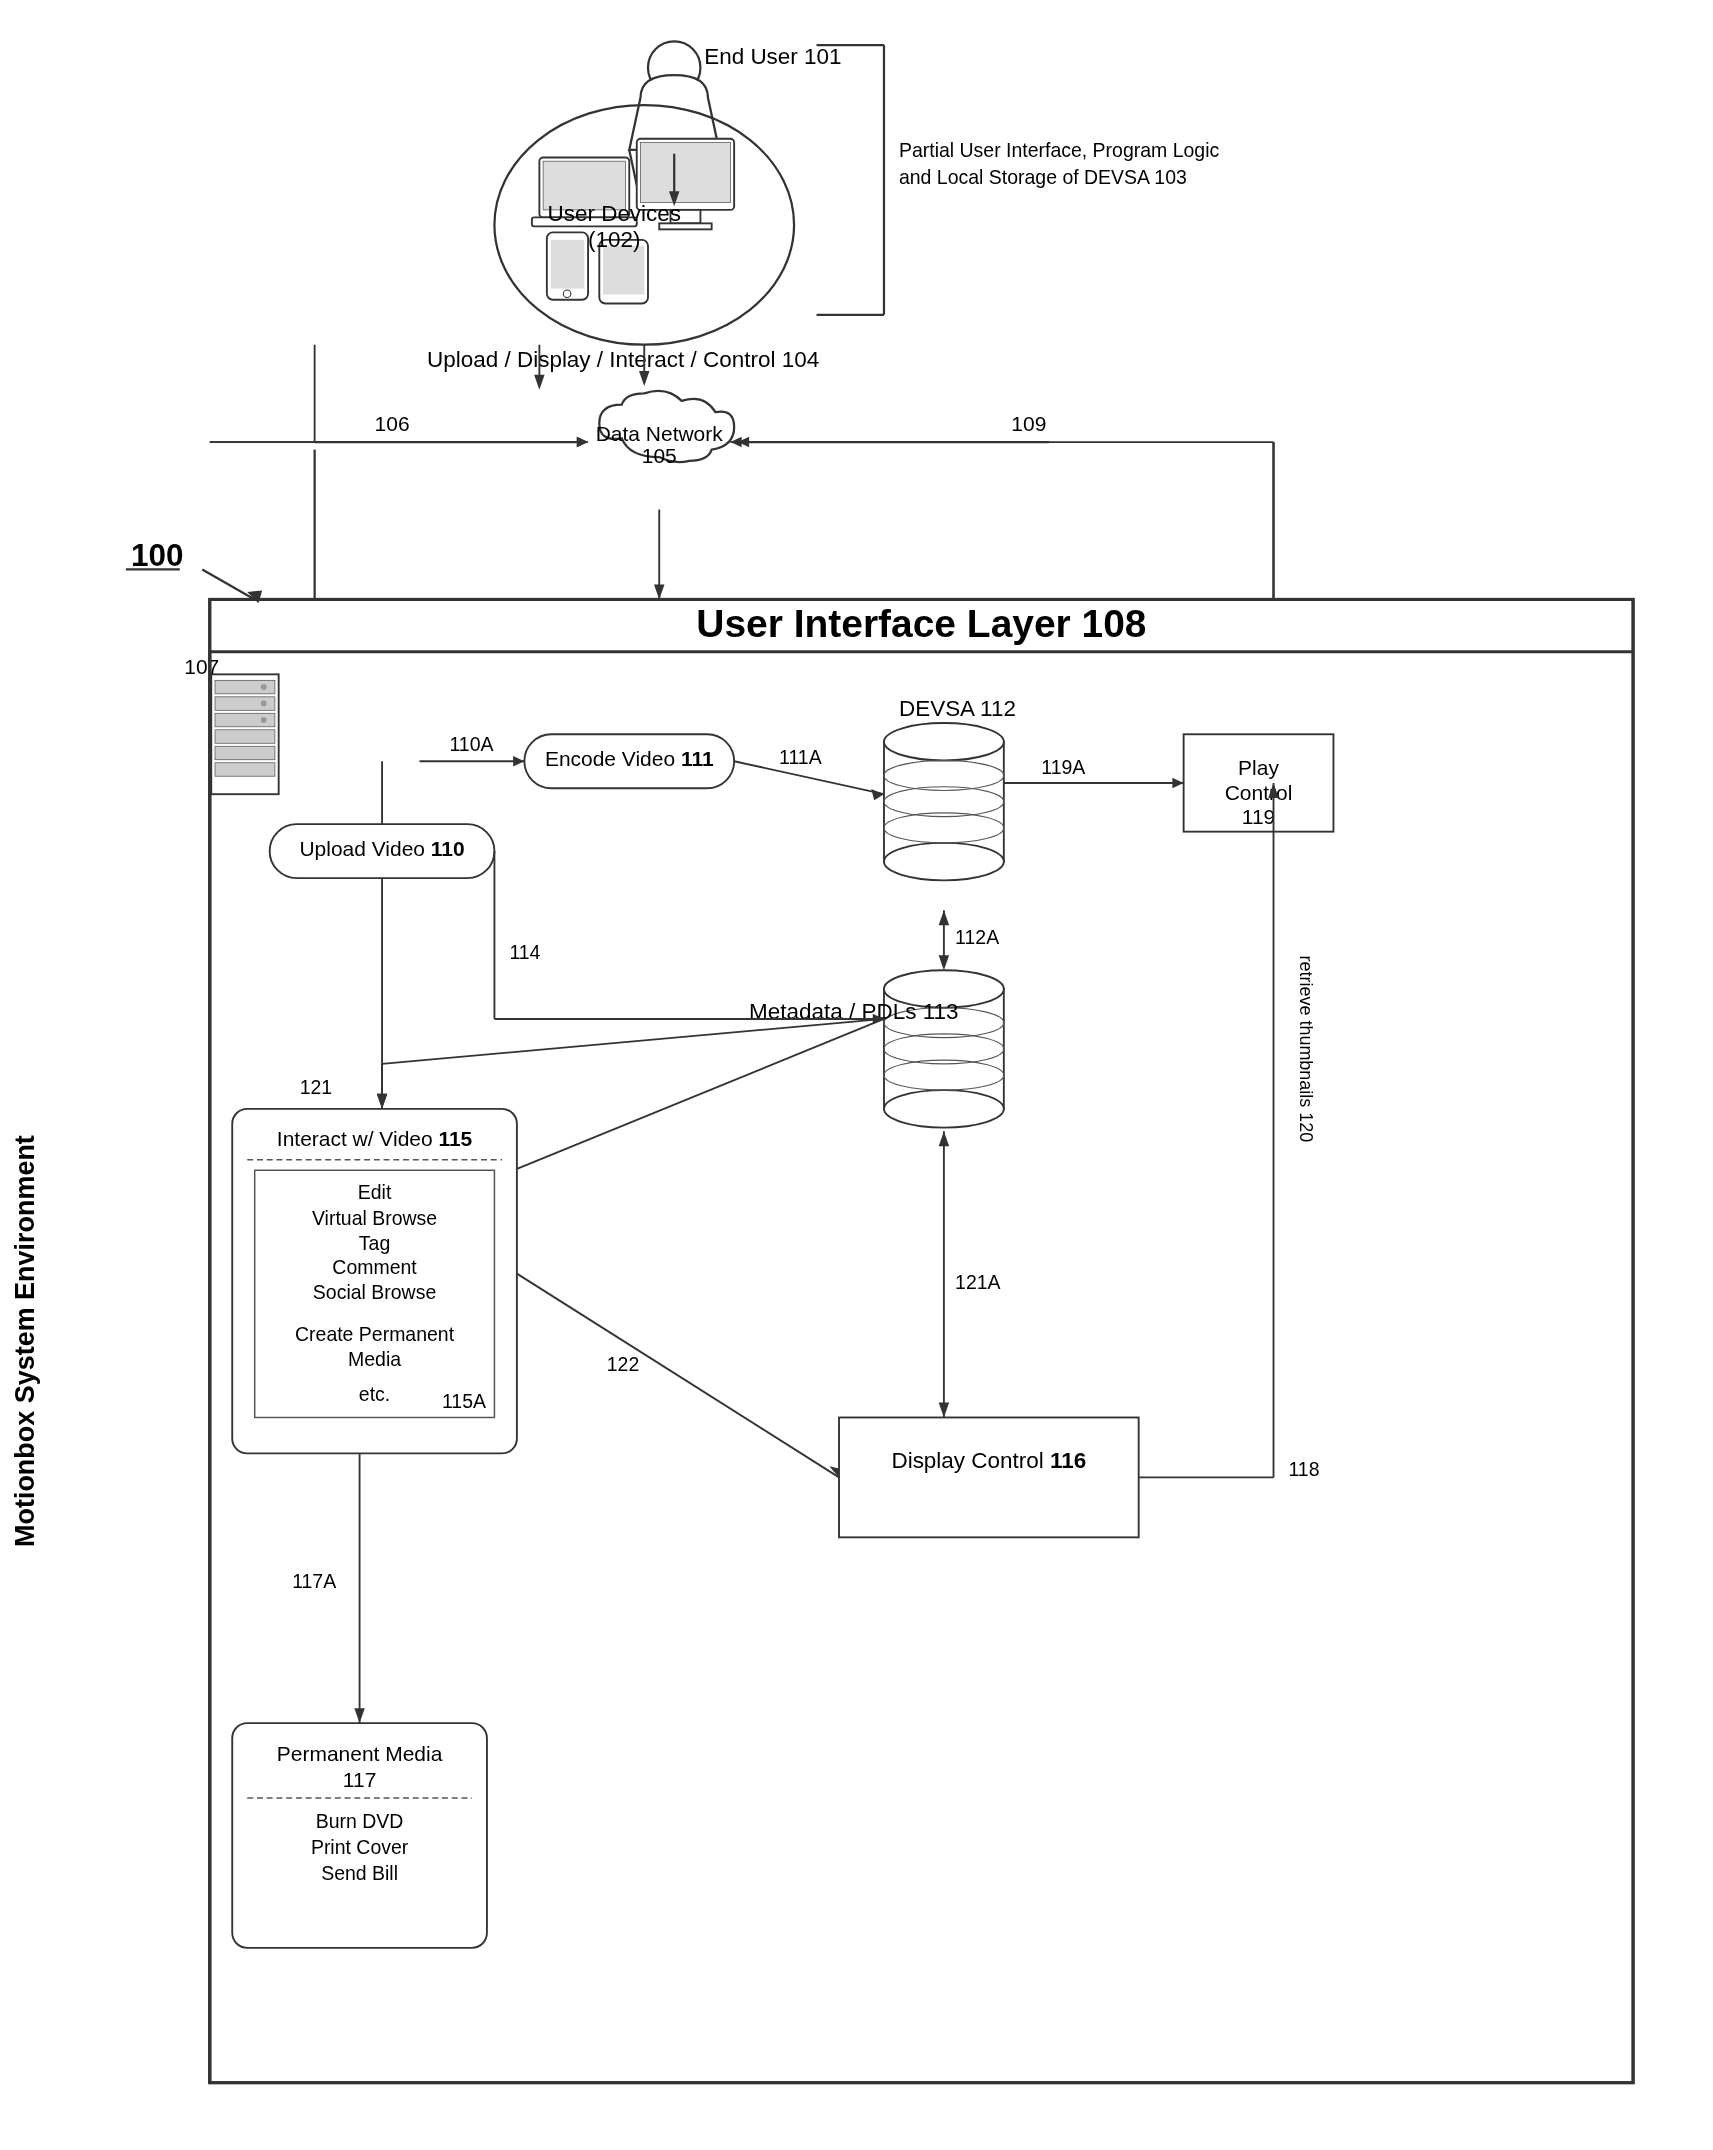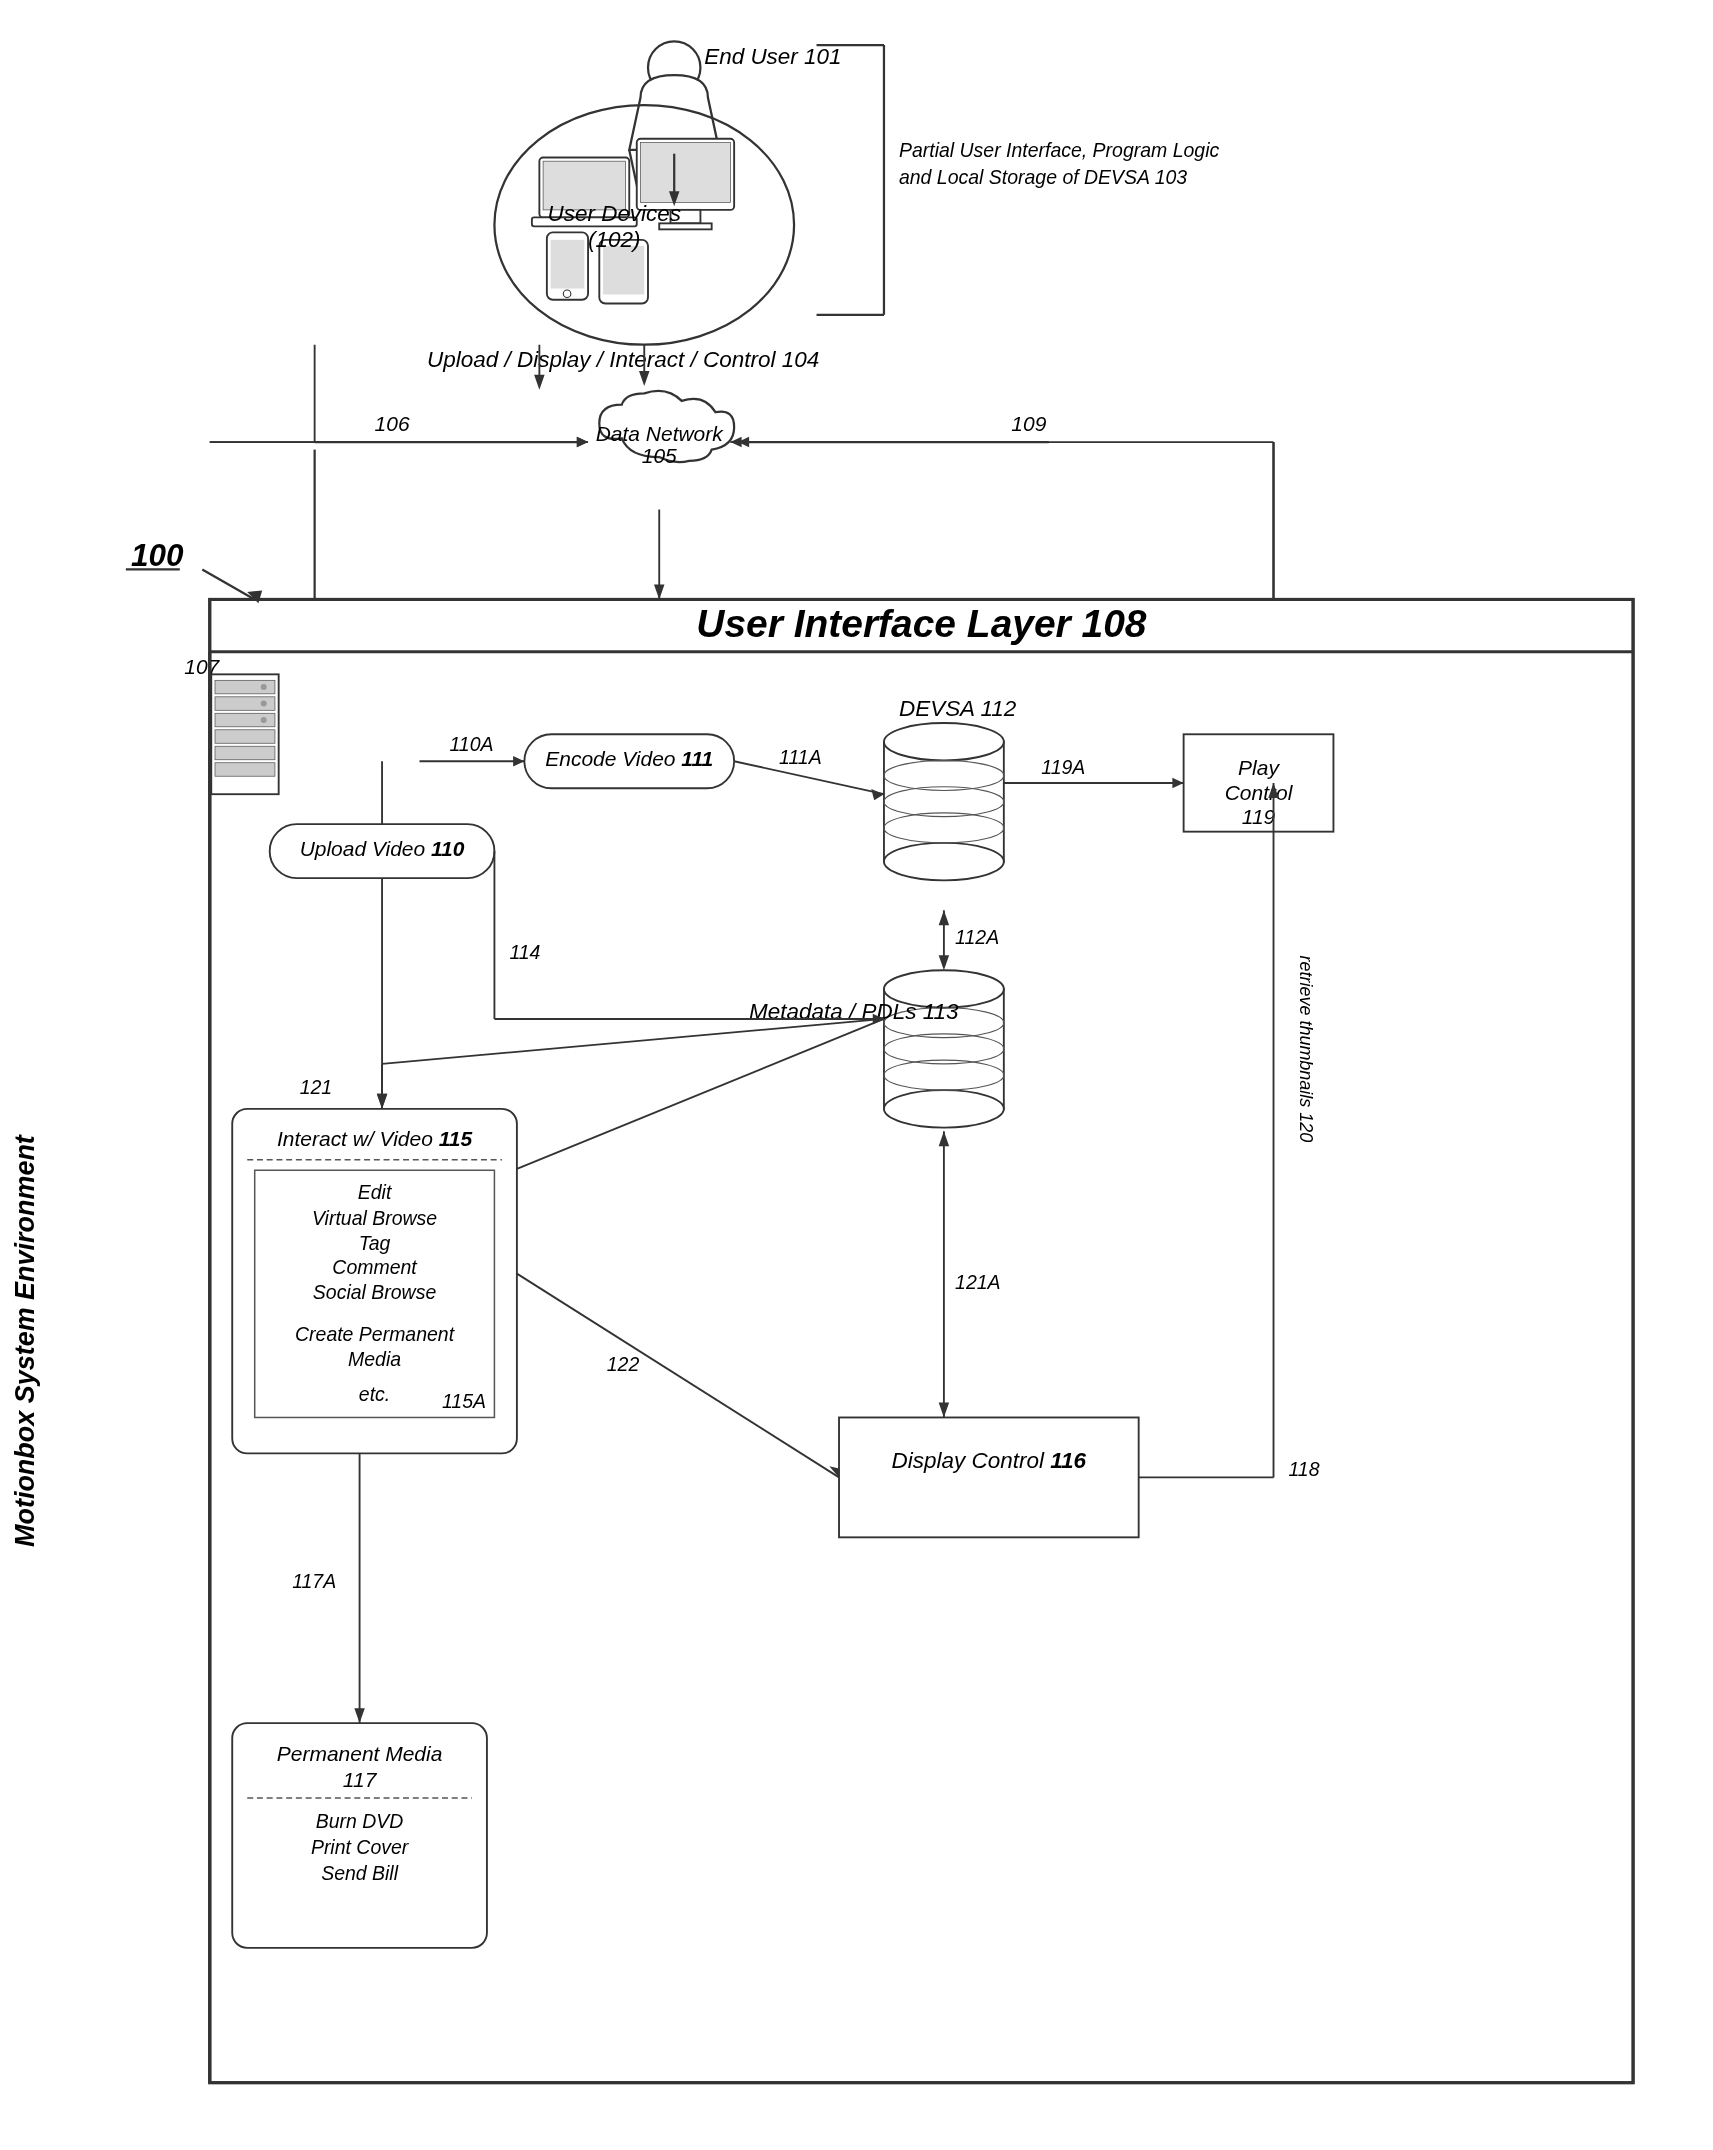--- a/index.html
+++ b/index.html
@@ -11,21 +11,20 @@
       position: relative;
       overflow: hidden;
     }
 
     .page {
       width: 1632px;
       min-height: 2151px;
       background: #fff;
       position: relative;
       padding: 30px;
-      font-style: italic;
     }
 
   </style>
 </head>
 <body>
 
 <div class="page">
   <svg width="1714" height="2151" viewBox="0 0 2288 2871" style="position:absolute;top:0;left:0;">
 
     <rect width="2288" height="2871" fill="white"></rect>

